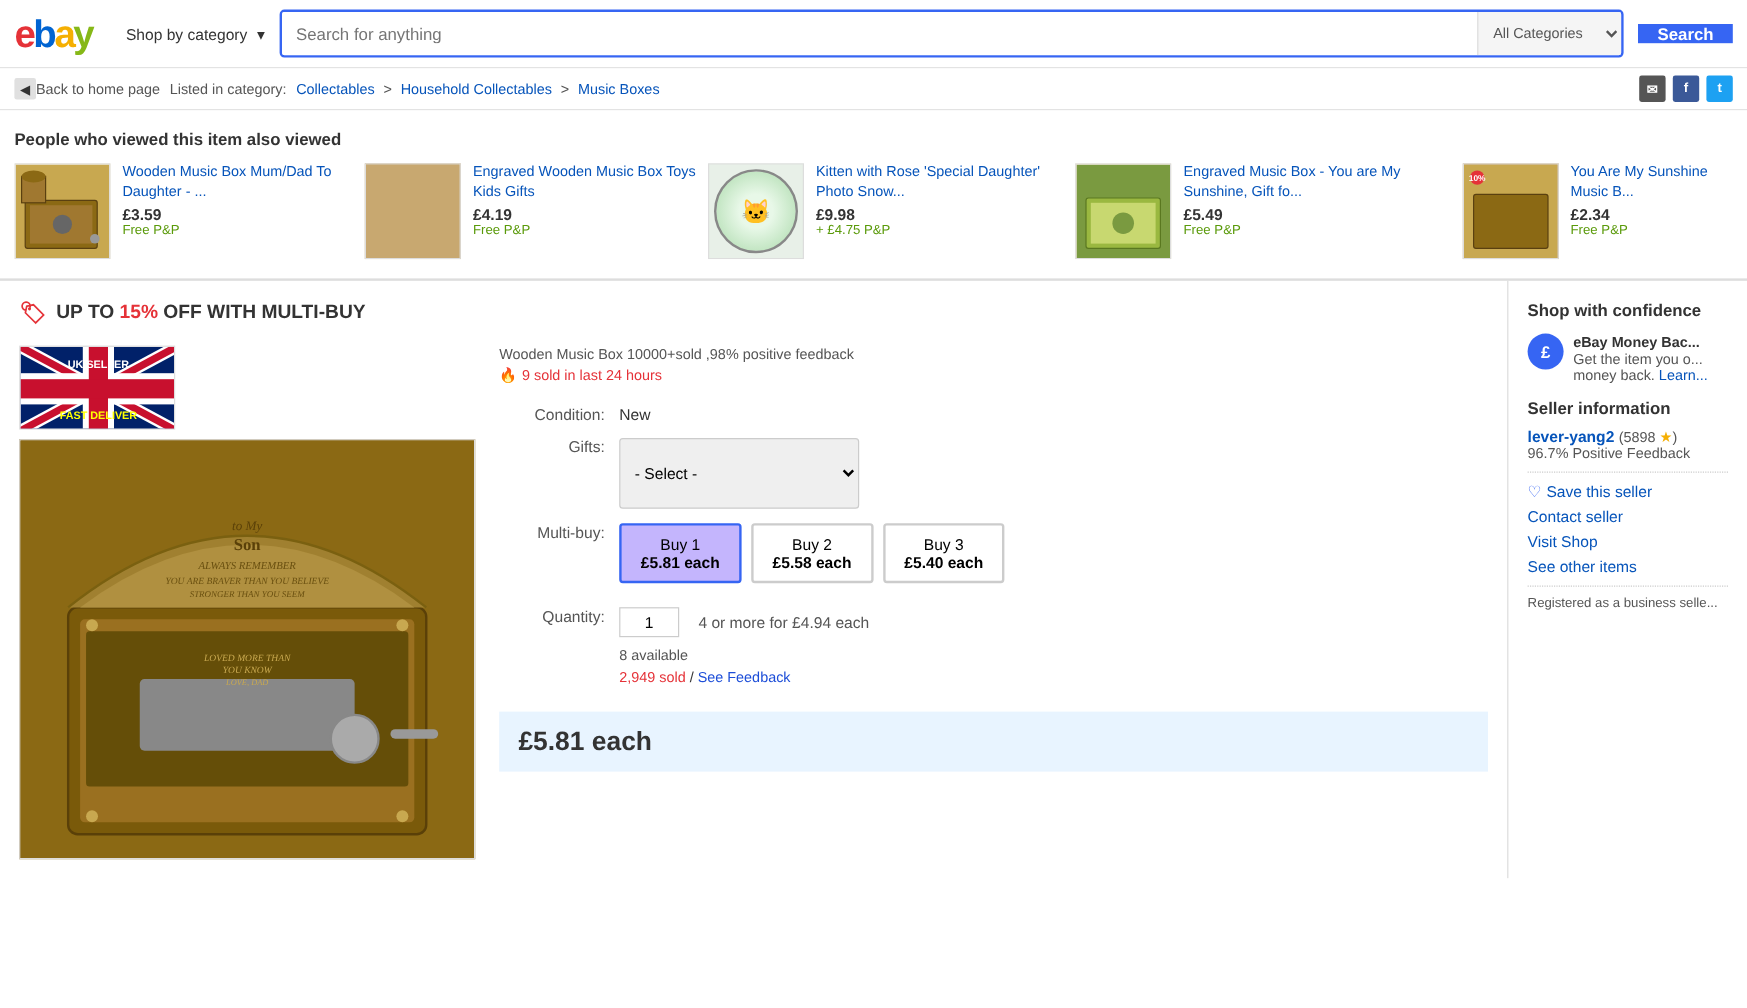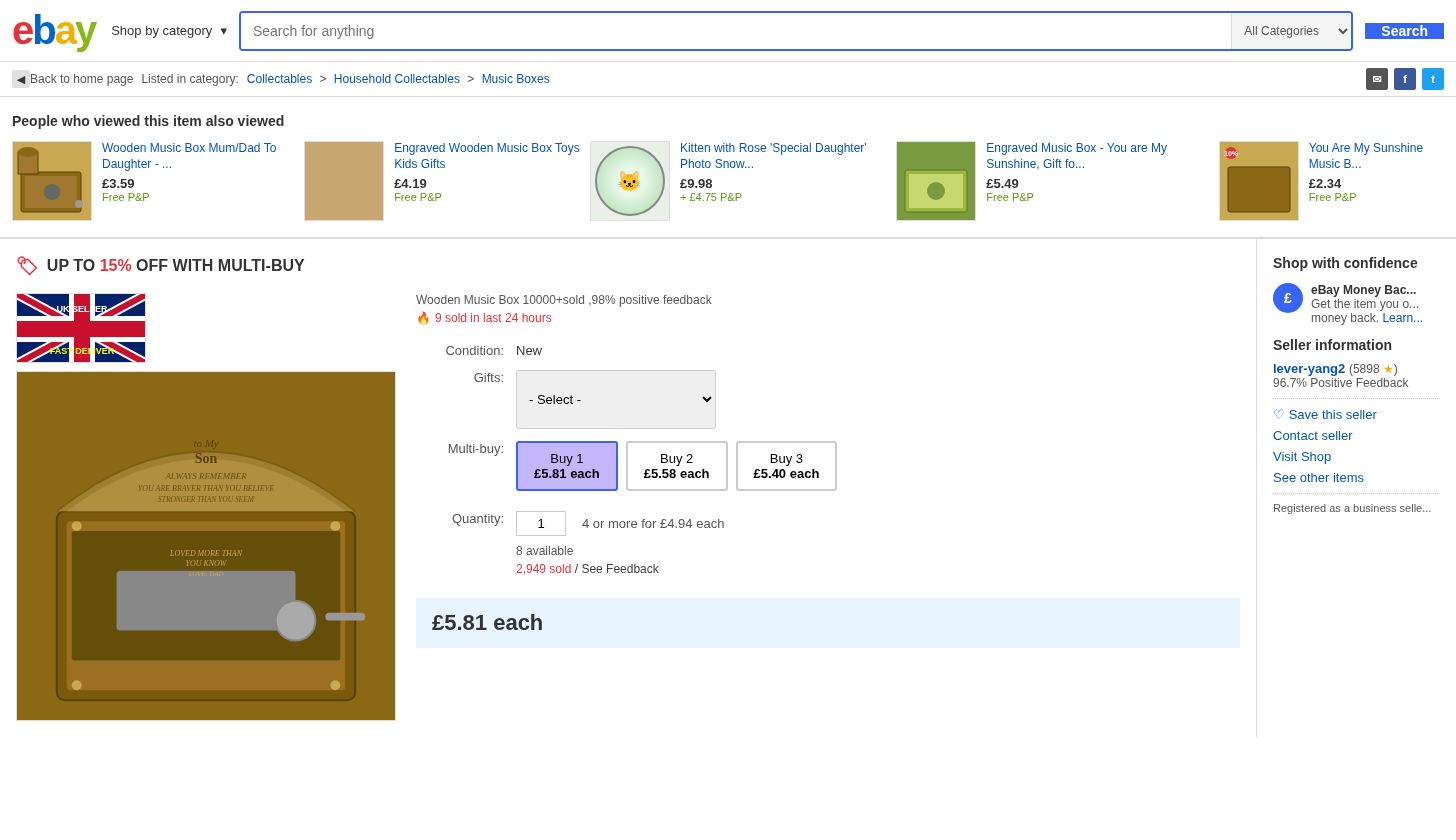--- a/index.html
+++ b/index.html
@@ -1,20 +1,20 @@
 <!DOCTYPE html>
 <html><head>
   <meta charset="utf-8">
   <style>
     * { box-sizing: border-box; margin: 0; padding: 0; }
     body { font-family: Arial, Helvetica, sans-serif; font-size: 13px; color: #333; background: #fff; overflow-x: hidden; }
 
     
     .header { display: flex; align-items: center; padding: 8px 12px; border-bottom: 1px solid #ddd; gap: 12px; background: #fff; }
-    .ebay-logo { font-size: 40px; font-weight: bold; letter-spacing: -2px; margin-right: 4px; }
+    .ebay-logo { font-size: 32px; font-weight: bold; letter-spacing: -2px; margin-right: 16px; }
     .ebay-logo span:nth-child(1) { color: #e53238; }
     .ebay-logo span:nth-child(2) { color: #0064d2; }
     .ebay-logo span:nth-child(3) { color: #f5af02; }
     .ebay-logo span:nth-child(4) { color: #86b817; }
     .shop-by-category { display: flex; align-items: center; gap: 8px; font-size: 13px; color: #333; cursor: pointer; white-space: nowrap; }
     .search-bar { flex: 1; display: flex; border: 2px solid #3665f3; border-radius: 4px; overflow: hidden; height: 40px; }
     .search-bar input { flex: 1; padding: 0 12px; font-size: 14px; border: none; outline: none; color: #aaa; }
     .search-bar select { border: none; border-left: 1px solid #ddd; padding: 0 8px; font-size: 12px; background: #f5f5f5; color: #555; cursor: pointer; outline: none; min-width: 120px; }
     .search-btn { background: #3665f3; color: #fff; border: none; padding: 0 16px; font-size: 14px; cursor: pointer; font-weight: bold; }
 
@@ -74,21 +74,21 @@
     .multibuy-btn.selected { border-color: #3665f3; background: #c4b5fd; }
     .multibuy-btn .buy-label { font-weight: normal; font-size: 13px; }
     .multibuy-btn .buy-price { font-weight: bold; font-size: 13px; }
 
     .quantity-row { display: flex; align-items: center; gap: 16px; margin-bottom: 8px; }
     .qty-input { width: 50px; padding: 4px 6px; border: 1px solid #ccc; text-align: center; font-size: 13px; }
     .more-info { color: #555; font-size: 13px; }
     .available-text { color: #555; font-size: 12px; margin-bottom: 4px; }
     .sold-feedback { font-size: 12px; }
     .sold-link { color: #e53238; text-decoration: none; }
-    .feedback-link { color: #404040; text-decoration: none; }
+    .feedback-link { color: #1d4ed8; text-decoration: none; }
 
     .price-box { background: #e8f4ff; padding: 12px 16px; margin-top: 12px; }
     .main-price { font-size: 22px; font-weight: bold; color: #333; }
 
     
     .sidebar { width: 200px; border-left: 1px solid #ddd; padding: 16px; font-size: 13px; flex-shrink: 0; }
     .confidence-title { font-size: 14px; font-weight: bold; margin-bottom: 12px; }
     .ebay-money-back { display: flex; gap: 8px; margin-bottom: 12px; }
     .money-icon { width: 30px; height: 30px; background: #3665f3; border-radius: 50%; display: flex; align-items: center; justify-content: center; color: #fff; font-size: 14px; font-weight: bold; flex-shrink: 0; }
     .money-text { font-size: 12px; color: #555; }

